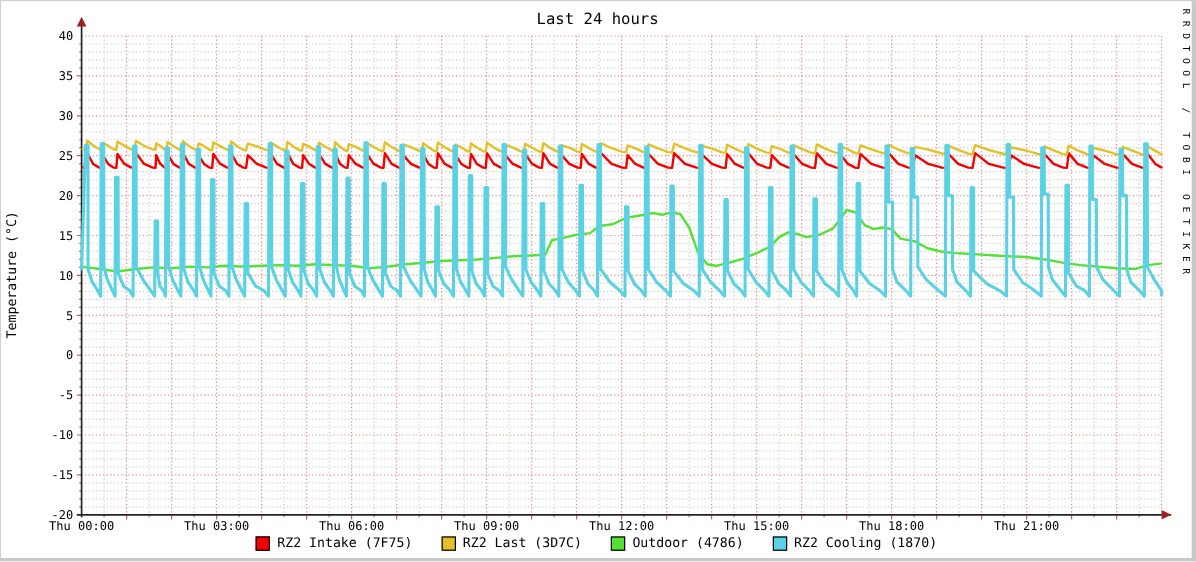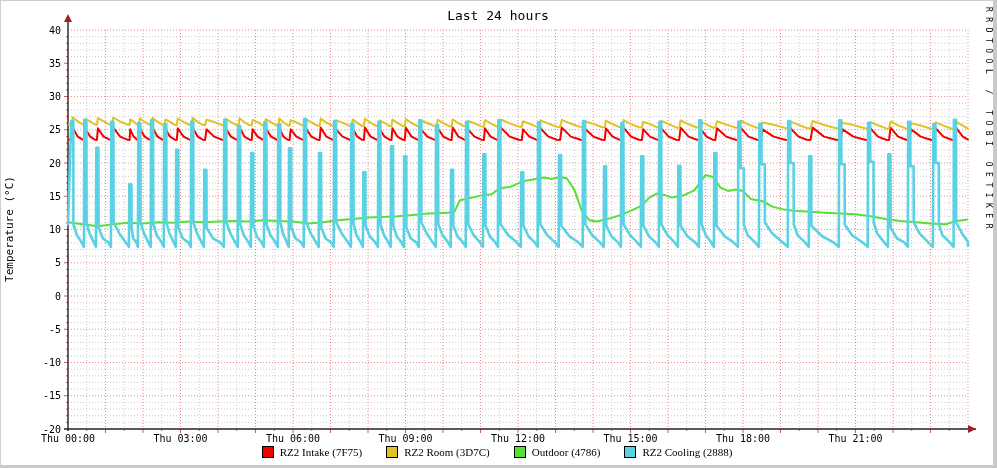--- a/index.html
+++ b/index.html
@@ -22,21 +22,21 @@
   #legend-row{
     position:absolute;
     left:0;right:0;top:445px;
     display:flex;
     justify-content:center;
     align-items:center;
     gap:24px;
     font-size:11px;
     color:#000;
   }
-  .legend-item{display:flex;align-items:center;gap:6px;font-family:Liberation Serif, serif;}
+  .legend-item{display:flex;align-items:center;gap:6px;}
   .swatch{
     width:10px;height:10px;
     border:1px solid #000;
     display:inline-block;
     flex:0 0 auto;
   }
 </style>
 </head>
 <body>
 
@@ -303,24 +303,24 @@
     <text transform="translate(985 6) rotate(90)" font-size="8" letter-spacing="5.5" fill="#c9c9c9">RRDTOOL / TOBI OETIKER</text>
   </svg>
 
   <div id="legend-row">
     <div class="legend-item">
       <span class="swatch" style="background: rgb(244, 0, 0);"></span>
       <span>RZ2 Intake (7F75)</span>
     </div>
     <div class="legend-item">
       <span class="swatch" style="background: rgb(227, 193, 38);"></span>
-      <span>RZ2 Room (3D7C)</span>
+      <span>RZ2 Last (3D7C)</span>
     </div>
     <div class="legend-item">
       <span class="swatch" style="background: rgb(85, 224, 53);"></span>
       <span>Outdoor (4786)</span>
     </div>
     <div class="legend-item">
       <span class="swatch" style="background: rgb(91, 210, 228);"></span>
-      <span>RZ2 Cooling (2888)</span>
+      <span>RZ2 Cooling (1870)</span>
     </div>
   </div>
 </div>
 
 </body></html>

